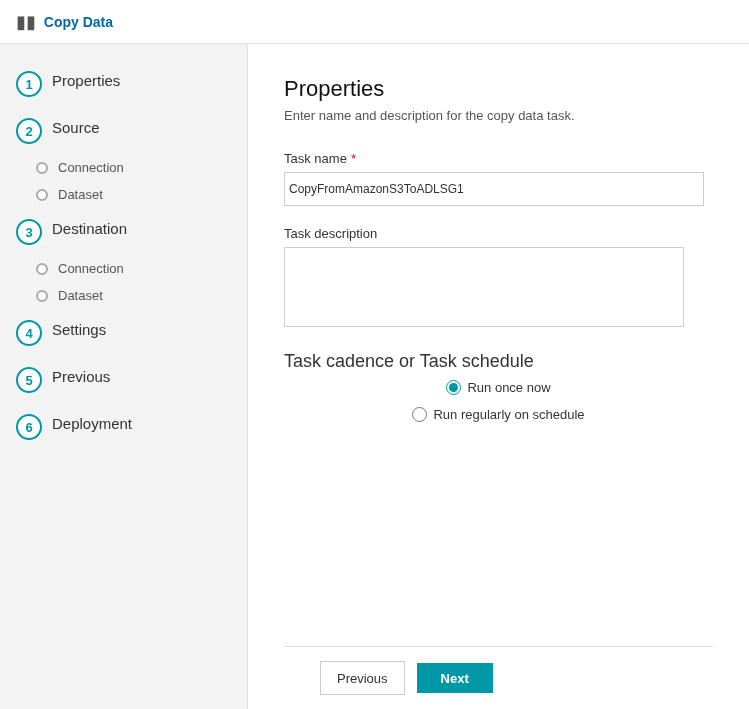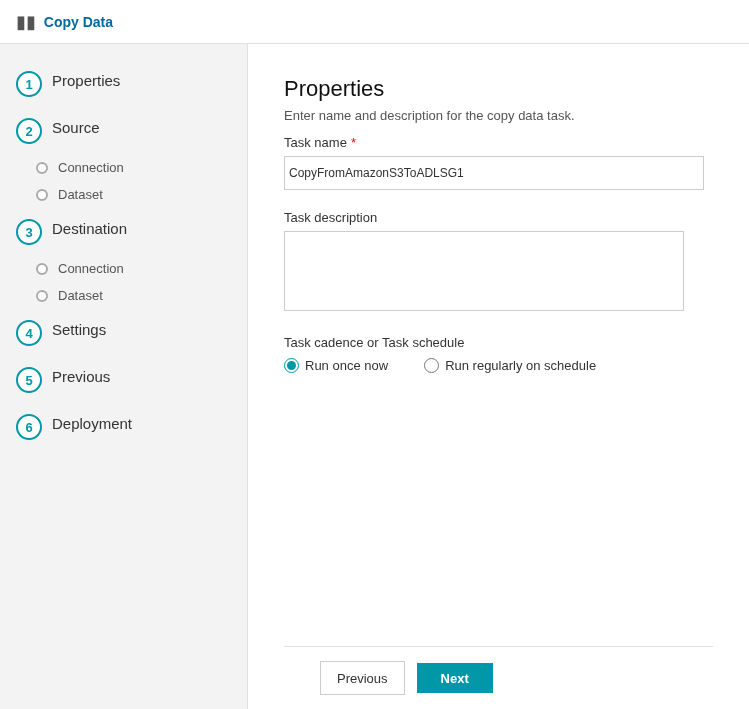--- a/index.html
+++ b/index.html
@@ -116,21 +116,21 @@
 
     .content-title {
       font-size: 22px;
       font-weight: 400;
       color: #111;
       margin-bottom: 6px;
     }
     .content-subtitle {
       font-size: 13px;
       color: #555;
-      margin-bottom: 12px;
+      margin-bottom: 28px;
     }
 
     .form-group {
       margin-bottom: 20px;
     }
     .form-label {
       font-size: 13px;
       color: #333;
       margin-bottom: 6px;
       display: flex;
@@ -155,29 +155,30 @@
       height: 80px;
       border: 1px solid #ccc;
       padding: 8px 10px;
       font-size: 13px;
       color: #333;
       outline: none;
       resize: none;
     }
 
     .task-cadence-label {
-      font-size: 13px;
+      font-size: 18px;
       color: #333;
       margin-bottom: 8px;
     }
 
     .radio-group {
       display: flex;
       align-items: center;
-      gap: 36px;
+      gap: 12px;
+      flex-direction: column;
     }
     .radio-option {
       display: flex;
       align-items: center;
       gap: 6px;
       cursor: pointer;
     }
     .radio-input {
       accent-color: #0097a7;
       width: 15px;

